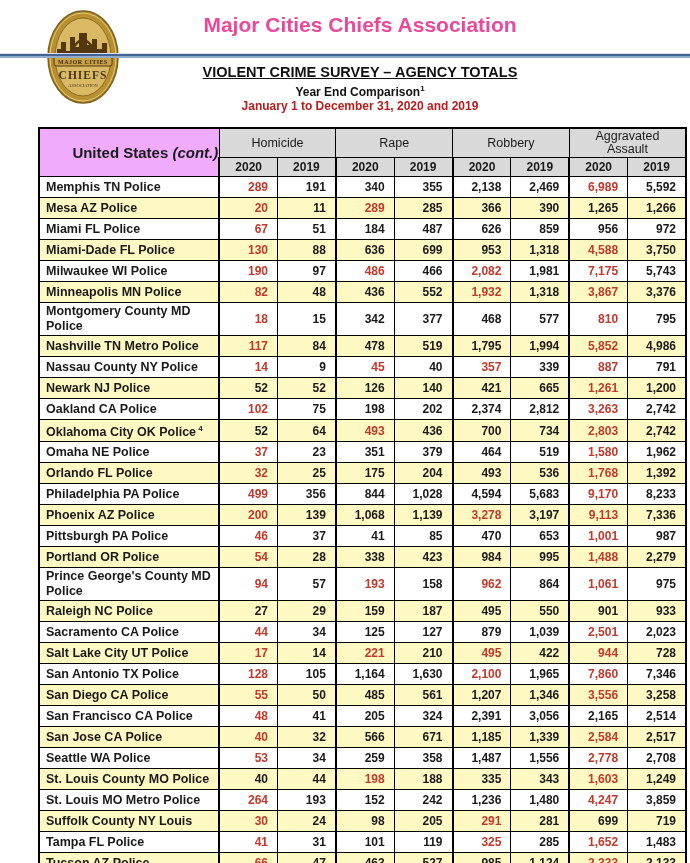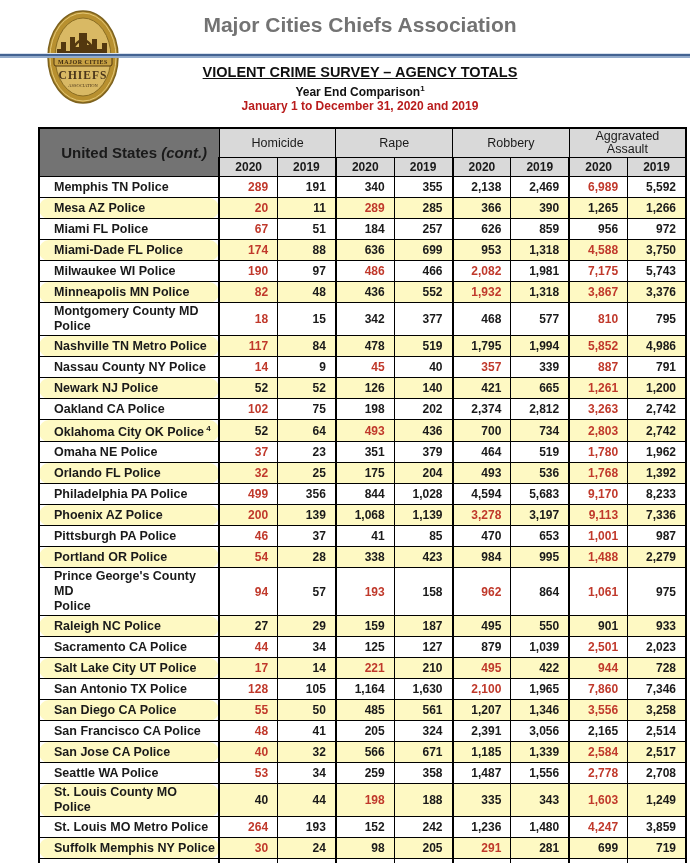--- a/index.html
+++ b/index.html
@@ -7,21 +7,21 @@
   body {
     position: relative;
     background: #ffffff;
     overflow: hidden;
     font-family: "Liberation Sans", sans-serif;
     color: #1a1a1a;
   }
   
   .org-title {
     position: absolute; top: 13px; left: 34px; right: 4px;
-    text-align: center; font-size: 21px; font-weight: bold; color: #737373;
+    text-align: center; font-size: 21px; font-weight: bold; color: #ec4899;
   }
   .divider {
     position: absolute; top: 53px; left: 0; width: 690px; height: 5px;
     background: linear-gradient(to bottom, #d7e0ec 0%, #d7e0ec 18%, #436392 18%, #436392 60%, #93abcb 60%, #93abcb 100%);
   }
   .logo { position: absolute; left: 47px; top: 9px; width: 72px; height: 96px; }
   .sub-title {
     position: absolute; top: 64px; left: 34px; right: 4px;
     text-align: center; font-size: 14.5px; font-weight: bold; color: #111; text-decoration: underline;
   }
@@ -36,40 +36,39 @@
   }
   
   table.crime {
     position: absolute; left: 38px; top: 127px;
     width: 649px; border-collapse: collapse;
     font-family: "Liberation Sans", sans-serif;
   }
   table.crime th, table.crime td { border: 1px solid #000; }
   table.crime { border: 2px solid #000; }
   th.corner {
-    background: #737373; text-align: center; vertical-align: middle;
+    background: #f0abfc; text-align: right; vertical-align: middle;
     font-size: 15px; font-weight: bold; padding-left: 10px;
     border-right: 2px solid #000; border-bottom: 2px solid #000;
   }
   th.corner .cont { font-style: italic; }
   th.group {
     background: #d9d9d9; font-size: 12.5px; font-weight: normal;
     height: 26px; vertical-align: middle; line-height: 13px;
     border-left: 2px solid #000; padding: 1px 6px;
   }
   th.year {
     background: #d9d9d9; font-size: 12px; font-weight: bold;
     height: 19px; vertical-align: middle; border-bottom: 2px solid #000; margin-left: 20px;
   }
   th.year.gl { border-left: 2px solid #000; }
   td.name {
     font-size: 12.5px; font-weight: bold; text-align: left;
-    padding: 1px 2px 1px 14px; line-height: 15px; white-space: pre-line;
+    padding: 1px 2px 1px 6px; line-height: 15px; white-space: pre-line;
     border-right: 2px solid #000;
-    border-radius: 10px;
   }
   td.num {
     font-size: 12px; font-weight: bold; text-align: right;
     padding: 0 9px 0 0; height: 20px; line-height: 20px;
   }
   td.num.gl { border-left: 2px solid #000; }
   tr.alt { background: #fef9c3; }
   td.num.red { color: #c0392b; }
   td.name sup { font-size: 8px; font-weight: bold; }
 </style>
@@ -149,29 +148,29 @@
         <td class="num gl">366</td>
         <td class="num">390</td>
         <td class="num gl">1,265</td>
         <td class="num">1,266</td>
       </tr>
       <tr>
         <td class="name">Miami FL Police</td>
         <td class="num gl red">67</td>
         <td class="num">51</td>
         <td class="num gl">184</td>
-        <td class="num">257</td>
+        <td class="num">487</td>
         <td class="num gl">626</td>
         <td class="num">859</td>
         <td class="num gl">956</td>
         <td class="num">972</td>
       </tr>
       <tr class="alt">
         <td class="name">Miami-Dade FL Police</td>
-        <td class="num gl red">174</td>
+        <td class="num gl red">130</td>
         <td class="num">88</td>
         <td class="num gl">636</td>
         <td class="num">699</td>
         <td class="num gl">953</td>
         <td class="num">1,318</td>
         <td class="num gl red">4,588</td>
         <td class="num">3,750</td>
       </tr>
       <tr>
         <td class="name">Milwaukee WI Police</td>
@@ -263,21 +262,21 @@
         <td class="num">2,742</td>
       </tr>
       <tr>
         <td class="name">Omaha NE Police</td>
         <td class="num gl red">37</td>
         <td class="num">23</td>
         <td class="num gl">351</td>
         <td class="num">379</td>
         <td class="num gl">464</td>
         <td class="num">519</td>
-        <td class="num gl red">1,780</td>
+        <td class="num gl red">1,580</td>
         <td class="num">1,962</td>
       </tr>
       <tr class="alt">
         <td class="name">Orlando FL Police</td>
         <td class="num gl red">32</td>
         <td class="num">25</td>
         <td class="num gl">175</td>
         <td class="num">204</td>
         <td class="num gl">493</td>
         <td class="num">536</td>
@@ -444,21 +443,21 @@
         <td class="num gl red">264</td>
         <td class="num">193</td>
         <td class="num gl">152</td>
         <td class="num">242</td>
         <td class="num gl">1,236</td>
         <td class="num">1,480</td>
         <td class="num gl red">4,247</td>
         <td class="num">3,859</td>
       </tr>
       <tr class="alt">
-        <td class="name">Suffolk Memphis NY Police</td>
+        <td class="name">Suffolk County NY Louis</td>
         <td class="num gl red">30</td>
         <td class="num">24</td>
         <td class="num gl">98</td>
         <td class="num">205</td>
         <td class="num gl red">291</td>
         <td class="num">281</td>
         <td class="num gl">699</td>
         <td class="num">719</td>
       </tr>
       <tr>

